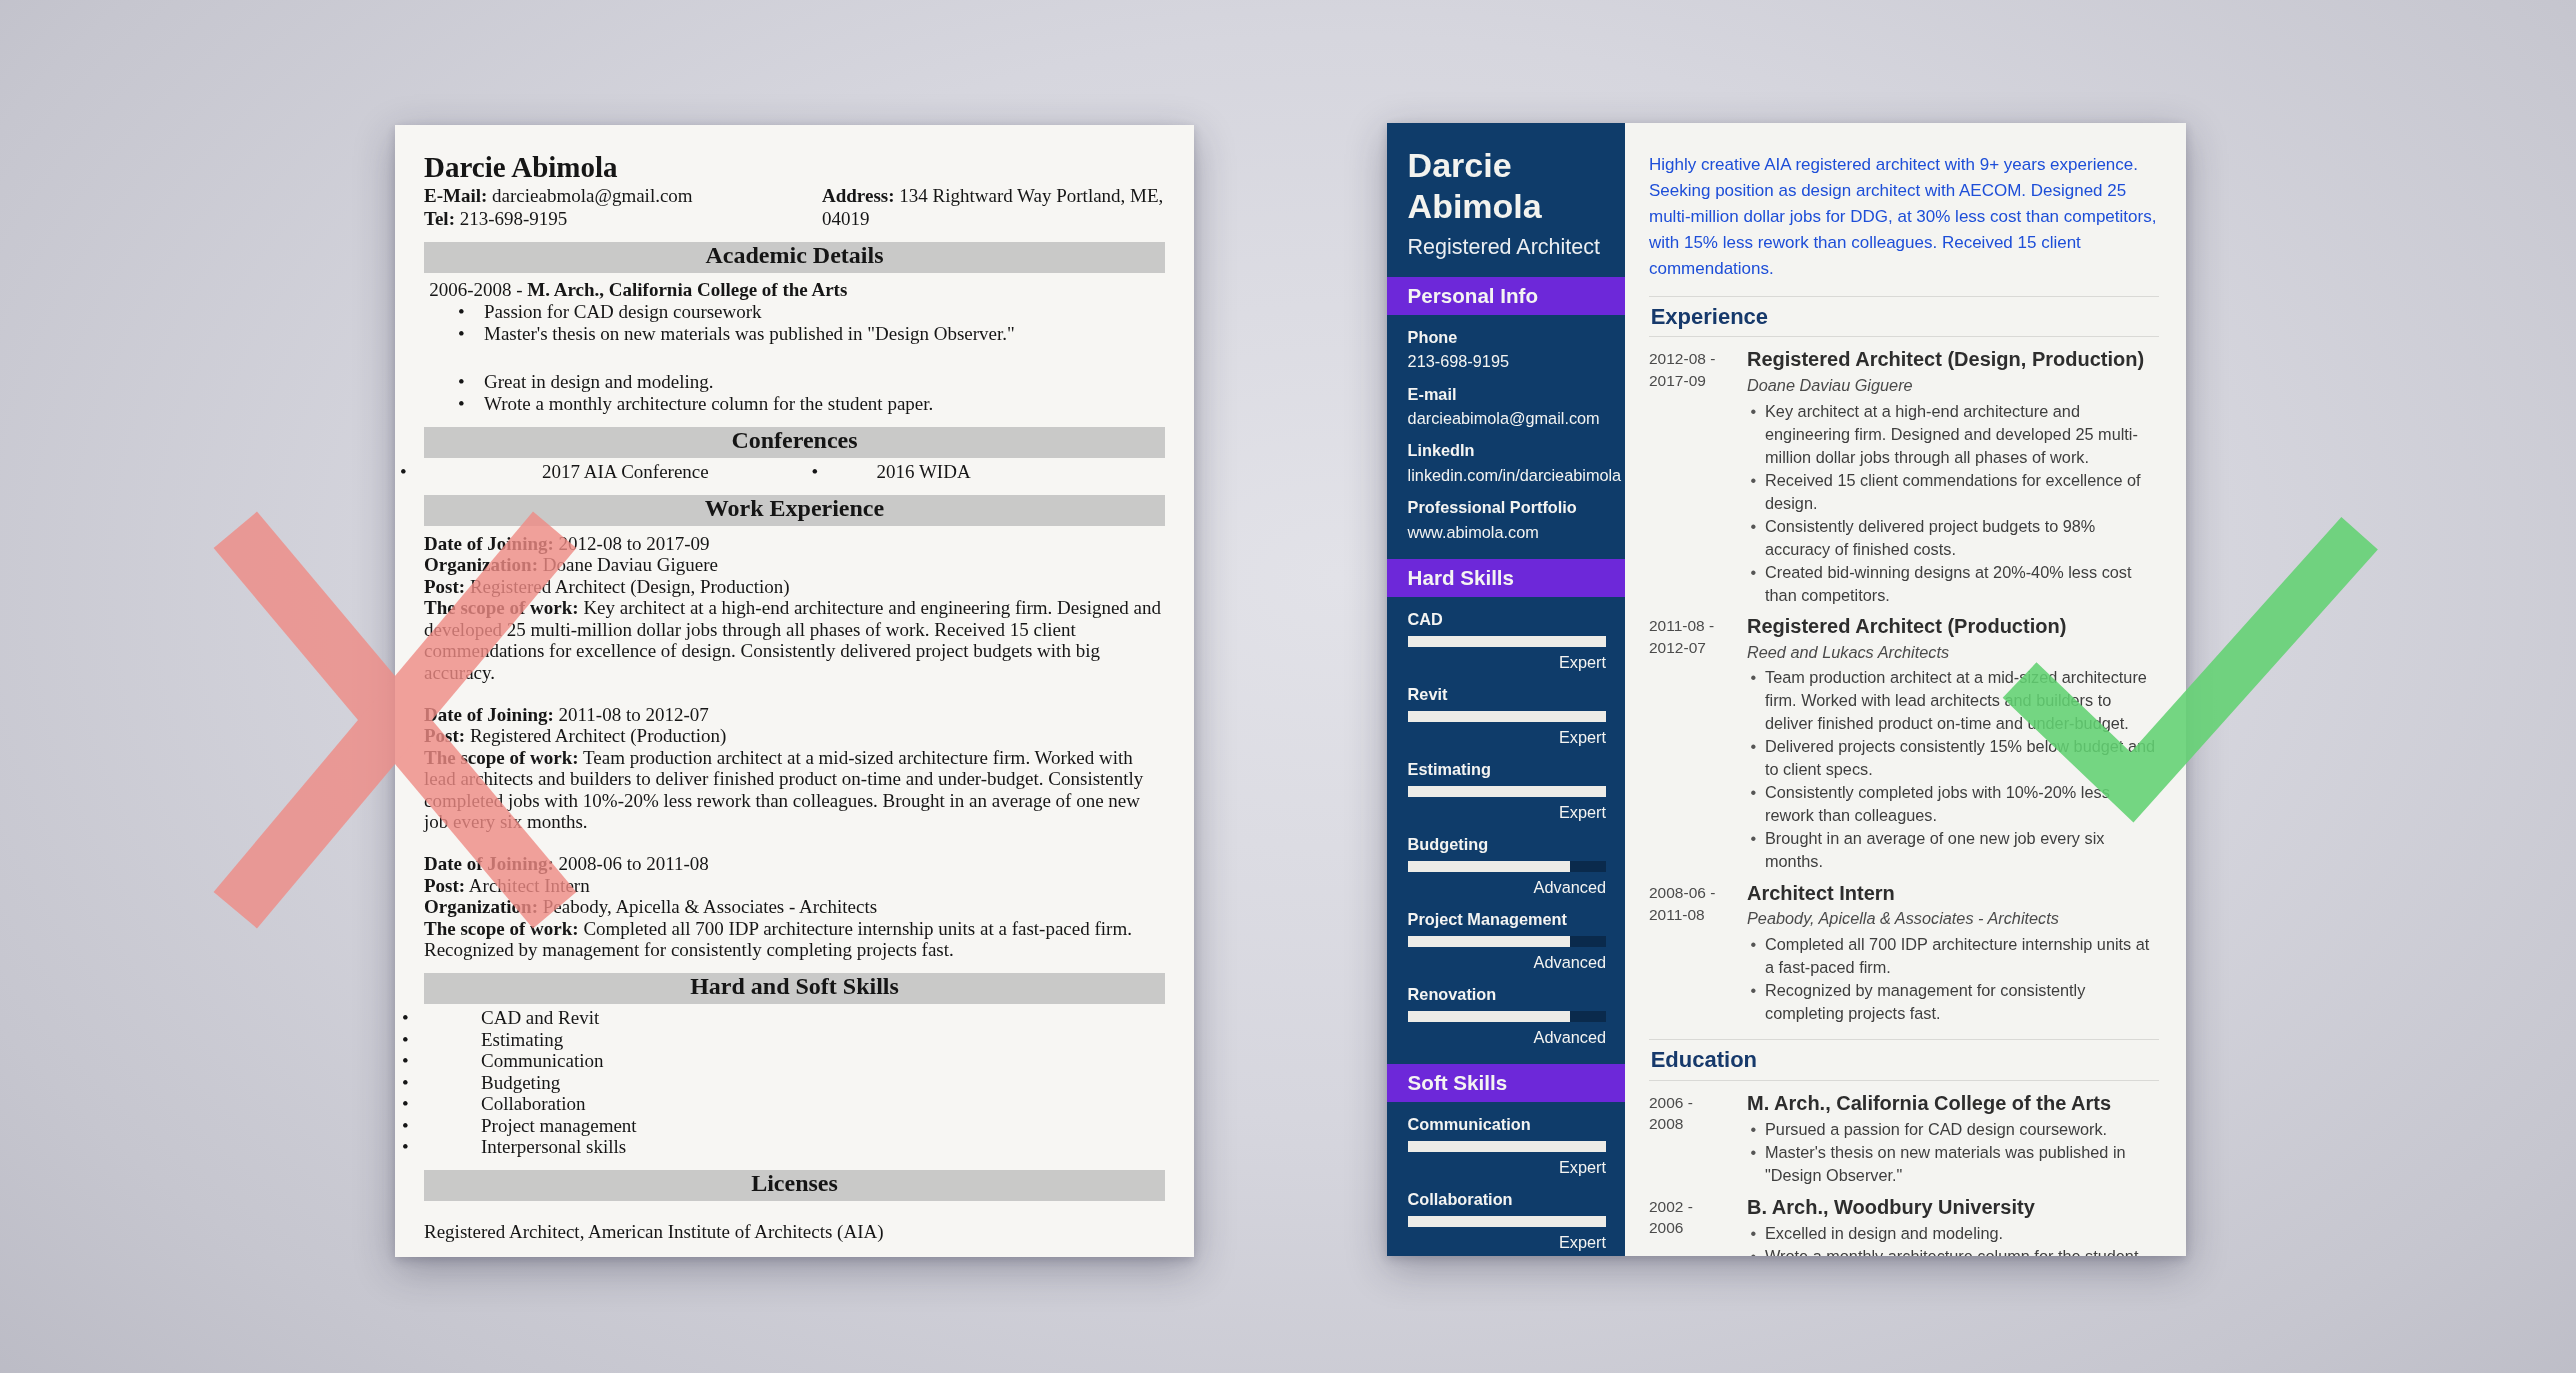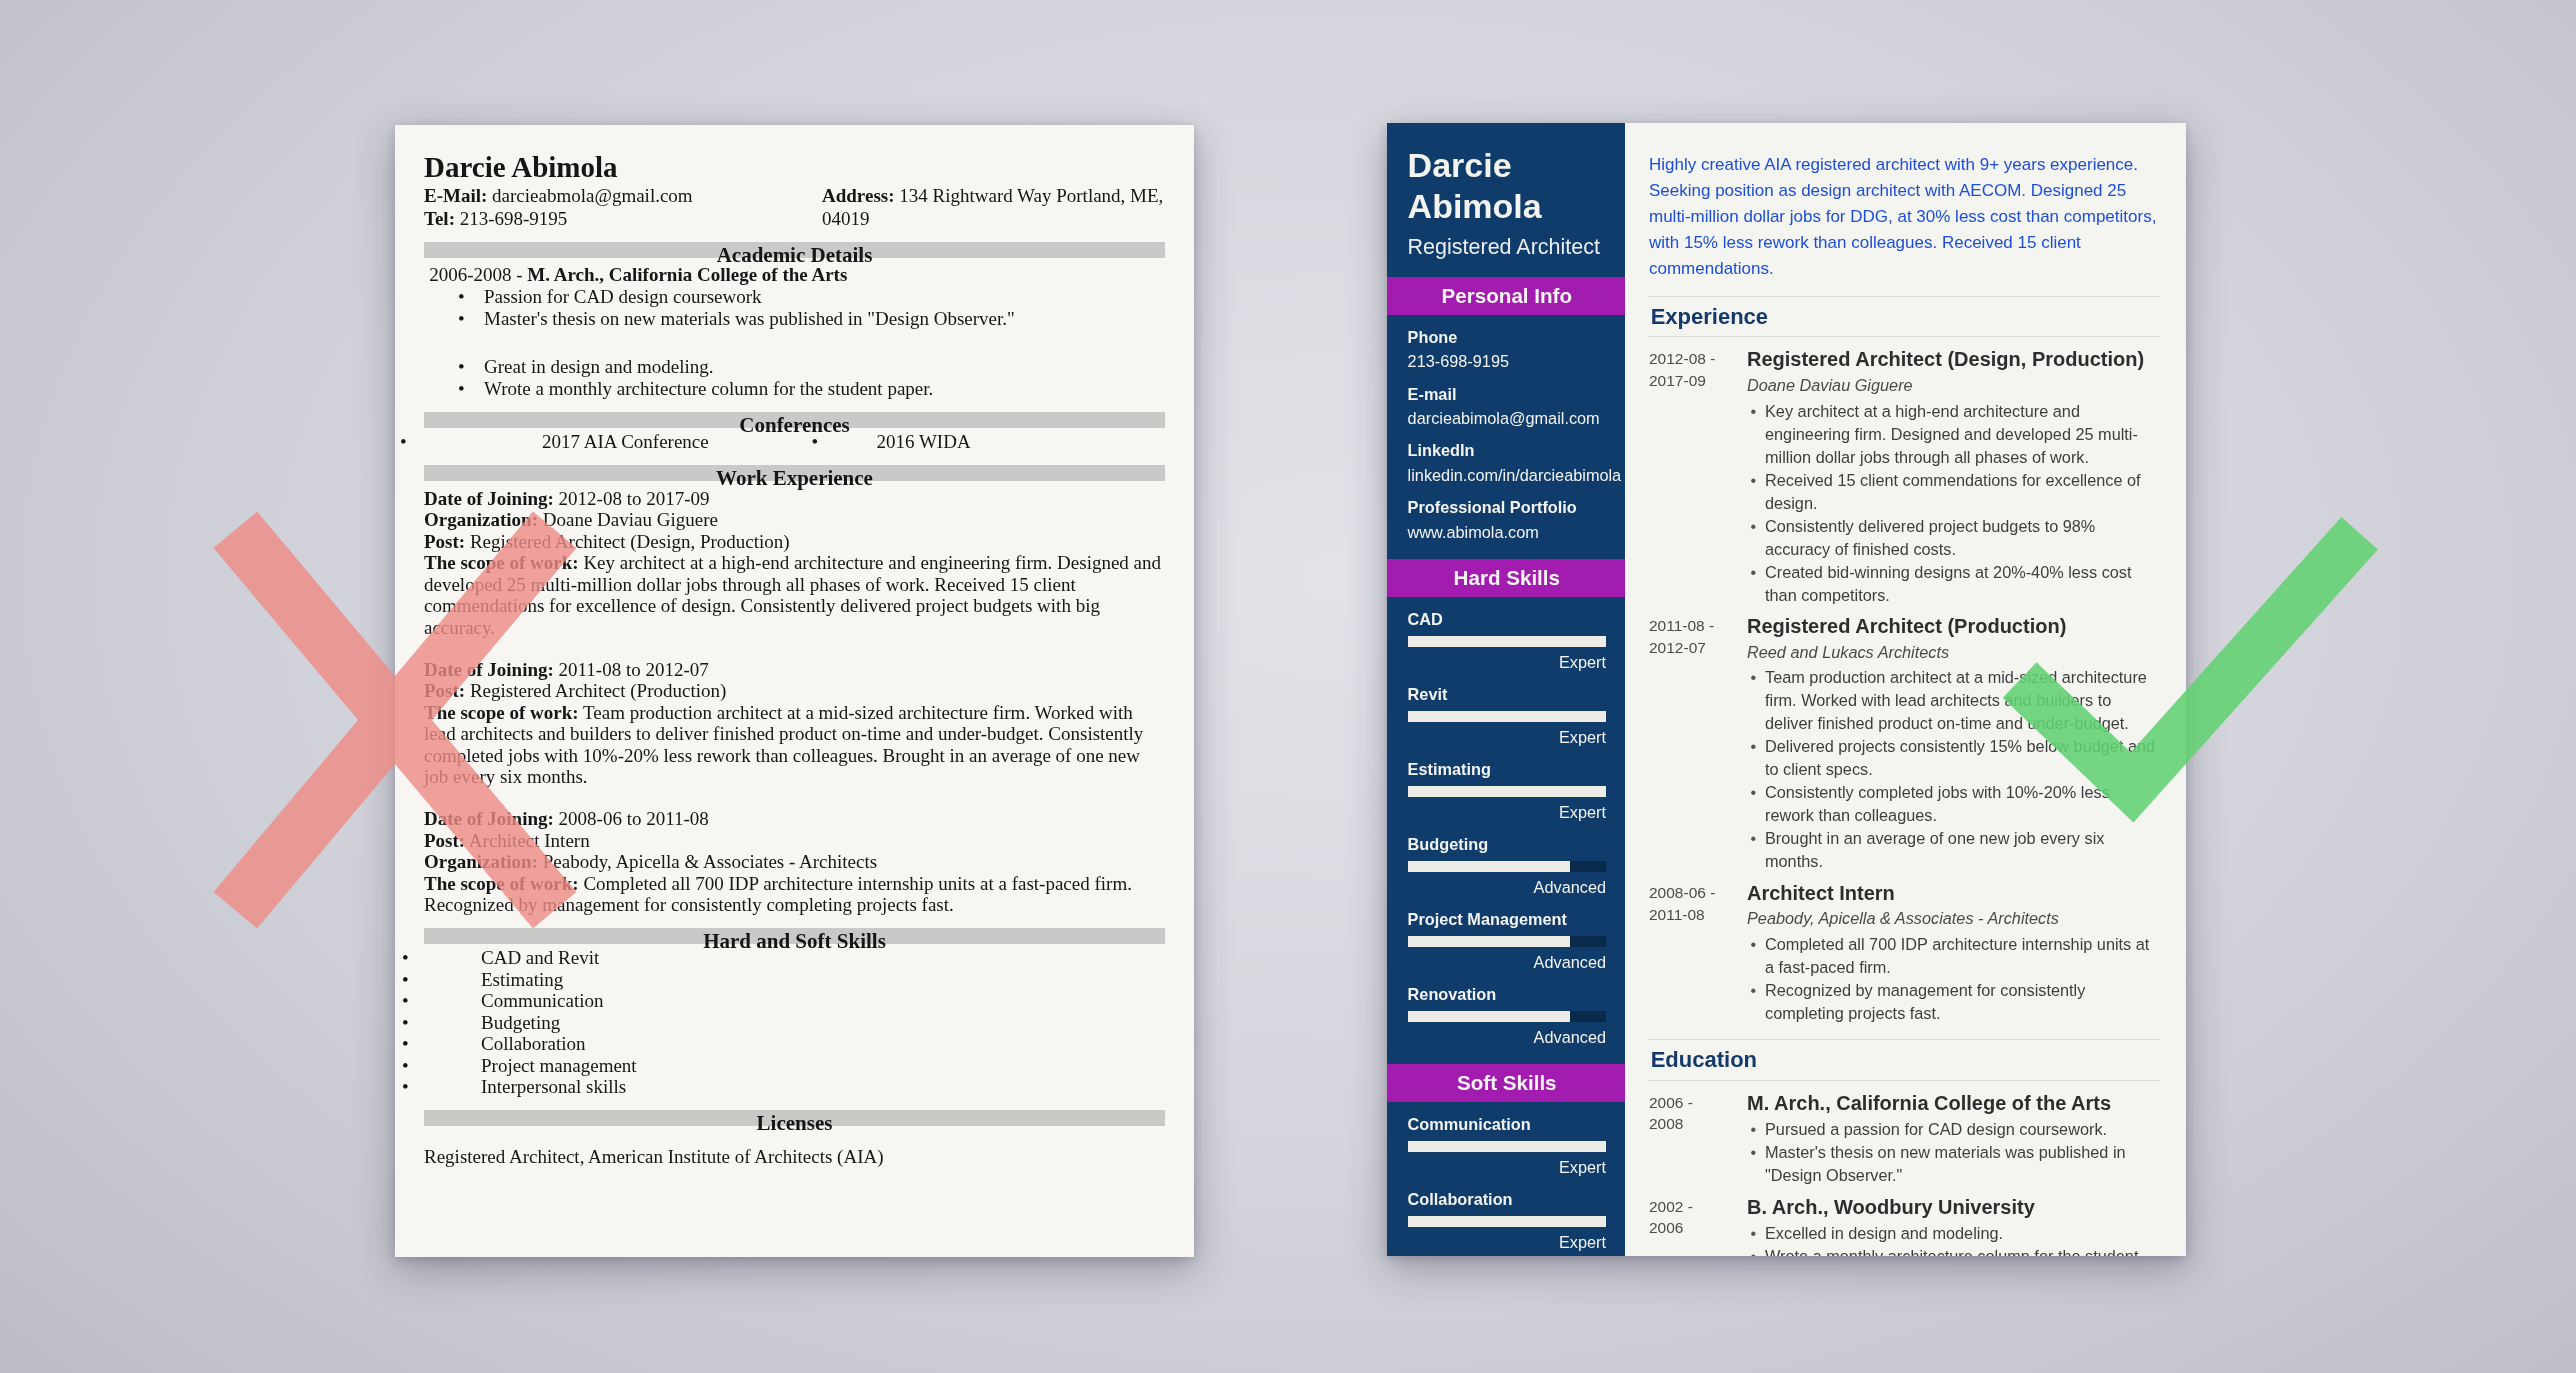--- a/index.html
+++ b/index.html
@@ -19,21 +19,21 @@
     background:#f7f6f3; color:#161616;
     font-family:"Liberation Serif", serif;
     padding:26px 29px 0 29px; overflow:hidden;
   }
   .b-name{ font-size:29px; font-weight:bold; line-height:33px; }
   .b-contact{ display:flex; font-size:19px; line-height:23px; }
   .b-contact .b-left{ flex:1; }
   .b-addr{ width:343px; }
   .b-bar{
     margin-top:12px; background:#c9c9c8; color:#151515;
-    text-align:center; font-weight:bold; font-size:21px; line-height:26px; height:16px;
+    text-align:center; font-weight:bold; font-size:24px; line-height:26px; height:31px;
   }
   .b-entry{ margin-top:5.2px; }
   .b-eh{ font-size:19px; line-height:23px; padding-left:5.2px; }
   .b-eh b{ }
   ul.b-ul{ list-style:none; }
   ul.b-ul li{ position:relative; font-size:19px; line-height:22px; padding-left:60px; }
   ul.b-ul li::before{ content:"\2022"; position:absolute; left:34px; font-size:19px; }
   .b-gap{ height:20.6px; }
   ul.b-conf{ list-style:none; display:grid; grid-template-columns:1fr 1fr; margin-top:1.7px; }
   ul.b-conf li{ position:relative; font-size:19px; line-height:23px; }
@@ -55,21 +55,21 @@
     background:#f4f4f1; display:flex;
   }
   .sidebar{
     width:238px; flex:none; background:#0f3c6a; color:#f4f4f2;
     padding:22px 19px 0 20.6px; overflow:hidden;
   }
   .sb-name{ font-size:34px; line-height:41px; font-weight:bold; color:#f3f3ef; }
   .sb-role{ font-size:21.5px; line-height:26px; margin-top:6.9px; font-weight:normal; color:#eceff2; }
   .sb-strip{
     margin:17px -19px 0 -20.6px; padding:6.9px 19px 6.9px 20.6px;
-    background:#a21caf; font-size:20.6px; font-weight:bold; line-height:24px;text-align:center;
+    background:#6d28d9; font-size:20.6px; font-weight:bold; line-height:24px;
   }
   .sb-item{ margin-top:12px; }
   .sb-label{ font-size:16.3px; font-weight:bold; line-height:20px; }
   .sb-value{ font-size:16.3px; font-weight:normal; line-height:20.6px; margin-top:4.3px; }
   .sb-skill{ margin-top:12px; }
   .sb-skill-name{ font-size:16.3px; font-weight:bold; line-height:20px; }
   .sb-bar{ margin-top:6.9px; height:11px; background:#0a2a4c; }
   .sb-fill{ height:100%; background:#edece7; }
   .sb-level{ font-size:16.3px; line-height:20px; text-align:right; margin-top:5.2px; }
 

